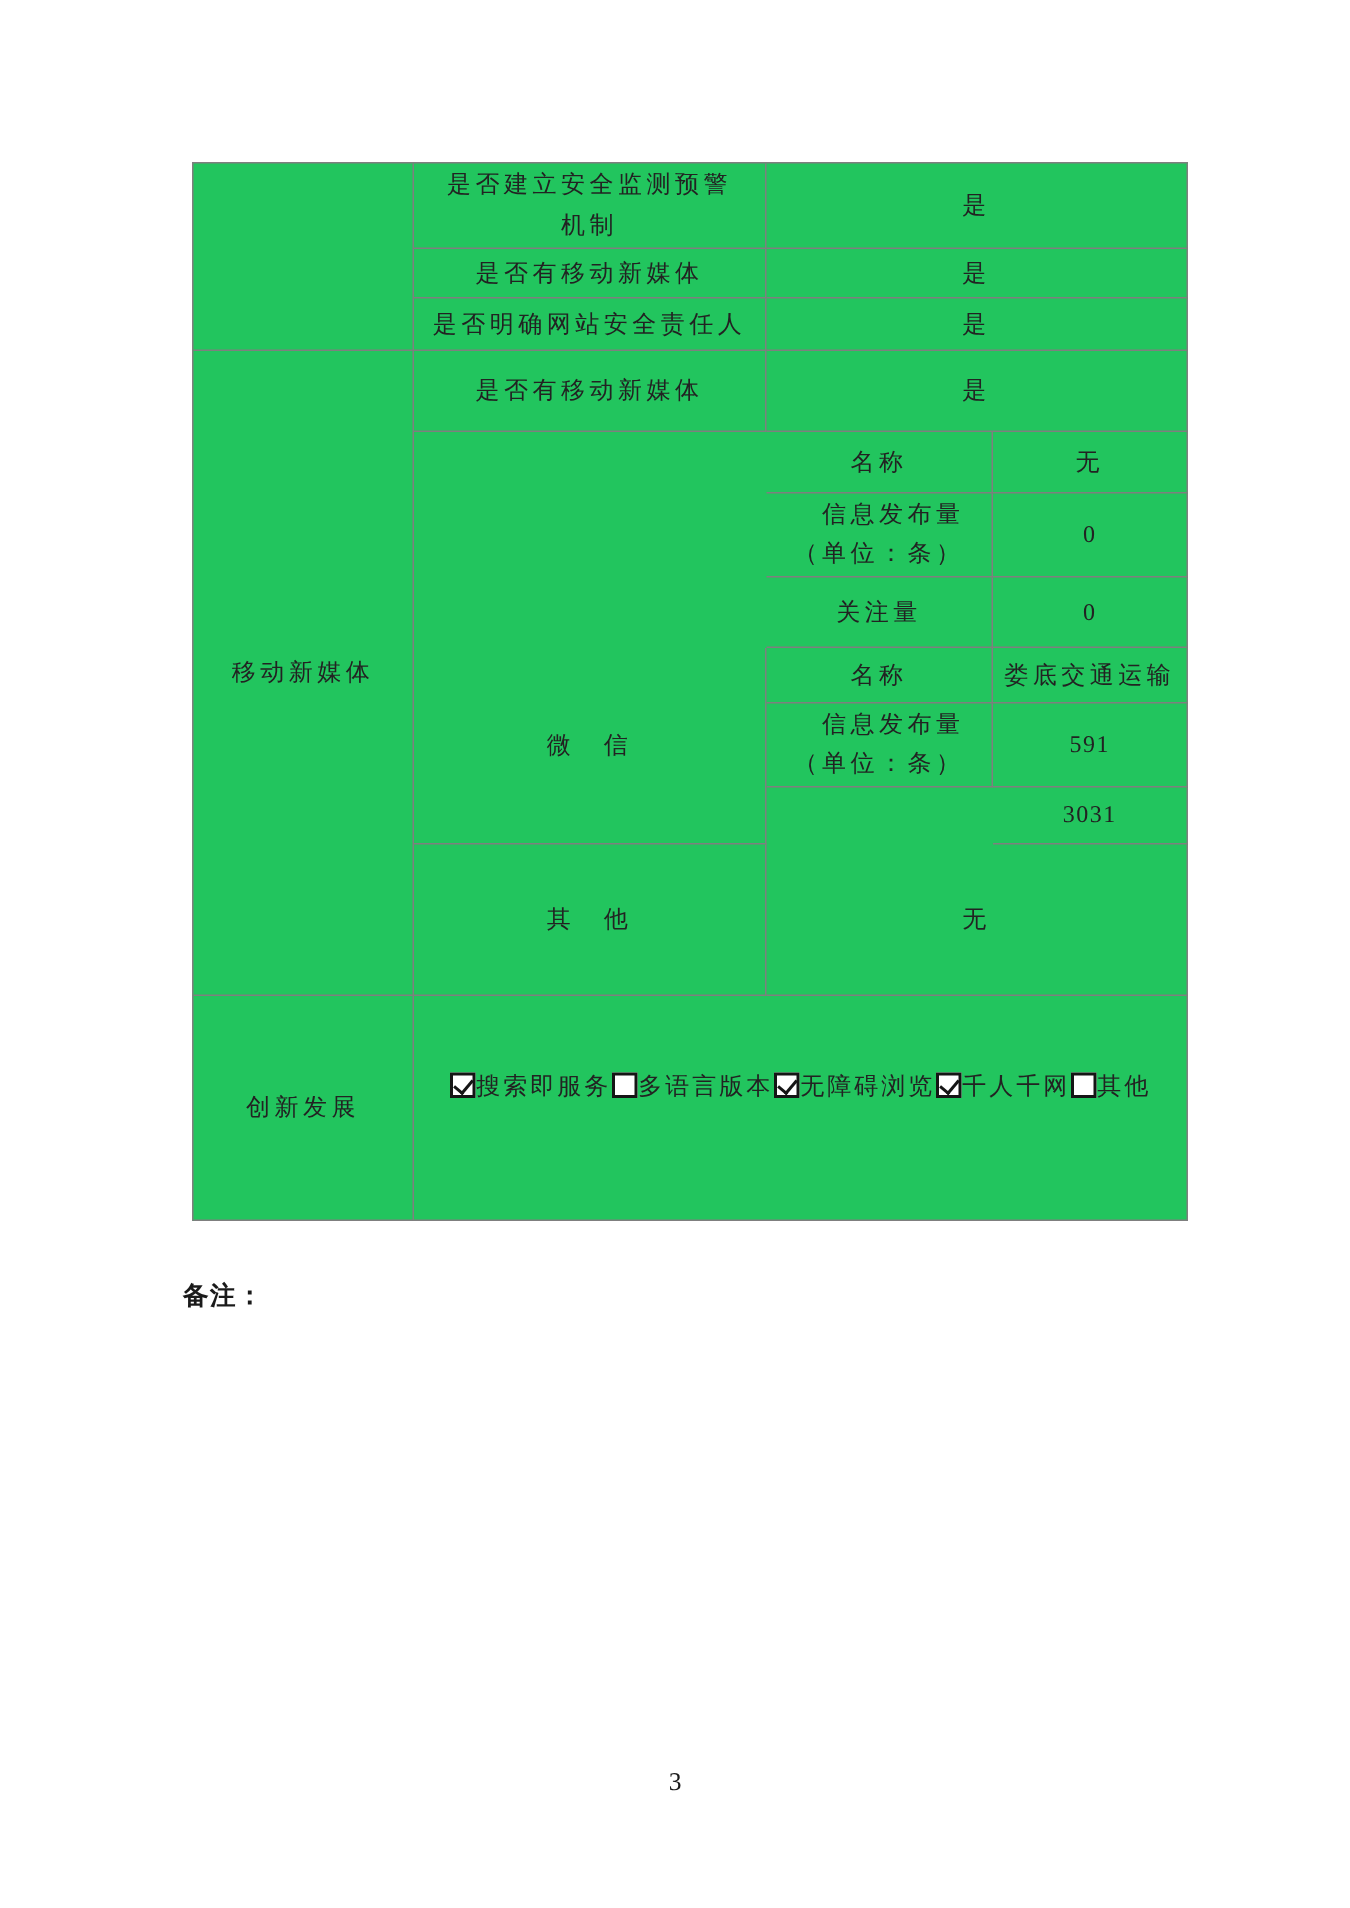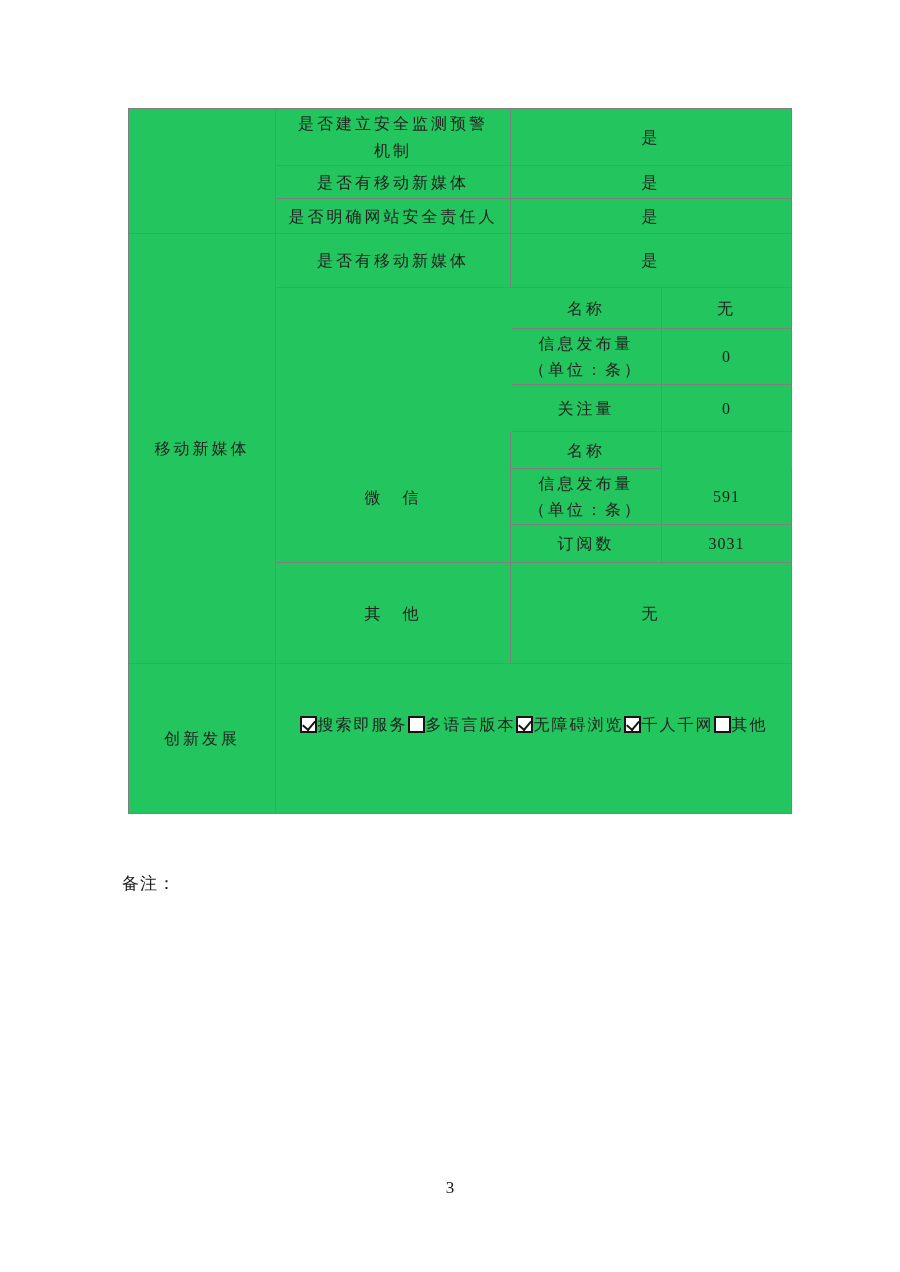--- a/index.html
+++ b/index.html
@@ -18,39 +18,39 @@
     border-left:1px solid #7f7f7f;
     background:#22c55e;
   }
   .cell {
     border-right:1px solid #7f7f7f;
     border-bottom:1px solid #7f7f7f;
     display:flex; align-items:center; justify-content:center;
     font-size:16px; letter-spacing:3px; line-height:27px;
     text-align:center;
   }
-  .cell .block-left { text-align:center; line-height:26px; }
+  .cell .block-left { text-align:right; line-height:26px; }
   .num { letter-spacing:1px; }
   .cb-row { letter-spacing:2px; white-space:nowrap; }
   .cb-row .inner { position:relative; top:-14px; }
   .checkbox {
     display:inline-block; width:17px; height:17px;
     border:2px solid #151515; background:#ffffff;
     position:relative; vertical-align:-3px; margin-right:1px;
   }
   .checkbox.checked::after {
     content:""; position:absolute; left:3px; top:0px;
     width:6px; height:10px;
     border-right:2px solid #151515; border-bottom:2px solid #151515;
     transform:rotate(40deg);
   }
   .notes {
     position:absolute; left:122px; top:852px;
     font-family:"Liberation Sans","DejaVu Sans",sans-serif;
-    font-weight:normal; font-size:17px; letter-spacing:1px; color:#1a1a1a;margin-top:20px;
+    font-weight:bold; font-size:17px; letter-spacing:1px; color:#1a1a1a;
   }
   .page-number {
     position:absolute; top:1178px; left:0; width:100%;
     text-align:center; font-size:17px; color:#1a1a1a;
   }
 </style>
 </head>
 <body>
 
 <div class="report-table">
@@ -87,30 +87,30 @@
     </div>
   </div>
   <div class="cell num" style="grid-area:6/4/7/5">0</div>
 
   <div class="cell" style="grid-area:7/3/8/4">关注量</div>
   <div class="cell num" style="grid-area:7/4/8/5">0</div>
 
   <div class="cell" style="grid-area:8/2/11/3">微　信</div>
 
   <div class="cell" style="grid-area:8/3/9/4">名称</div>
+  <div class="cell" style="grid-area:8/4/9/5">娄底交通运输</div>
 
   <div class="cell" style="grid-area:9/3/10/4">
     <div class="block-left">
       <div>信息发布量</div>
       <div>（单位：条）</div>
     </div>
   </div>
   <div class="cell num" style="grid-area:9/4/10/5">591</div>
 
-  <div class="cell" style="grid-area:10/3/11/4">订阅数</div>
   <div class="cell num" style="grid-area:10/4/11/5">3031</div>
 
   <div class="cell" style="grid-area:11/2/12/3">其　他</div>
   <div class="cell" style="grid-area:11/3/12/5">无</div>
 
   <div class="cell" style="grid-area:12/1/13/2">创新发展</div>
 
   <div class="cell cb-row" style="grid-area:12/2/13/5">
     <div class="inner">
       <span><span class="checkbox checked"></span><span>搜索即服务</span></span><span><span class="checkbox"></span><span>多语言版本</span></span><span><span class="checkbox checked"></span><span>无障碍浏览</span></span><span><span class="checkbox checked"></span><span>千人千网</span></span><span><span class="checkbox"></span><span>其他</span></span>

